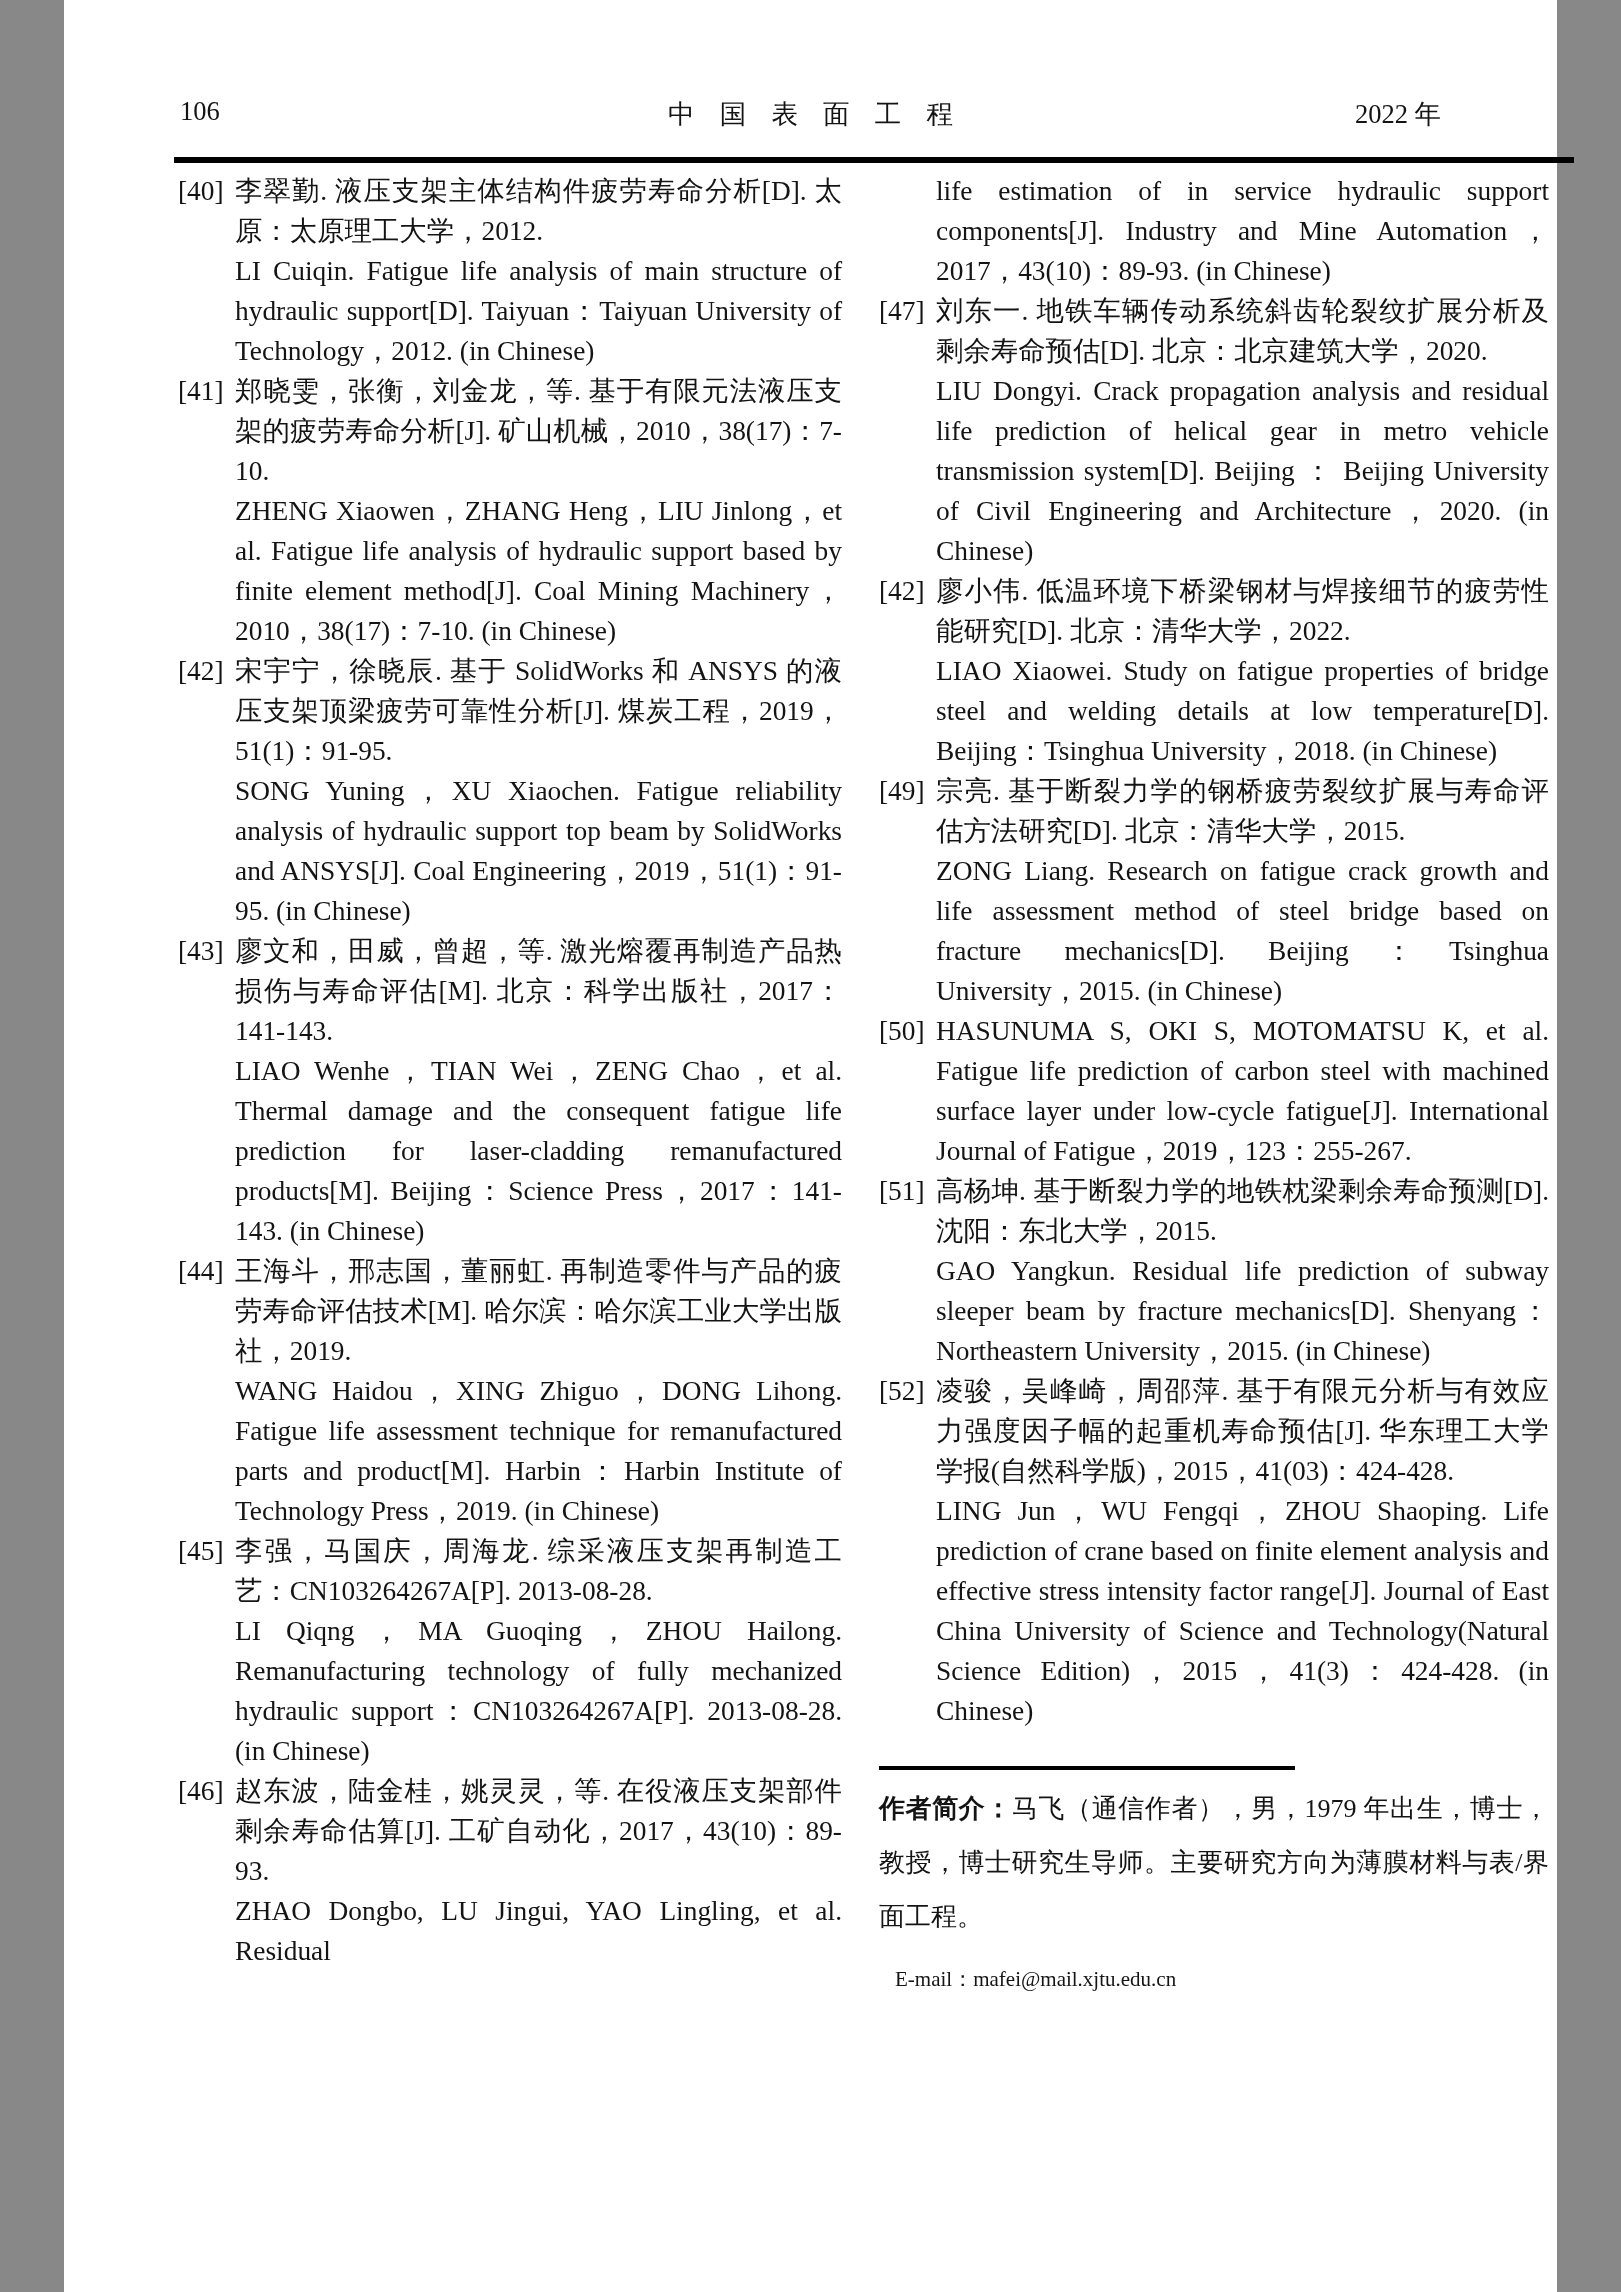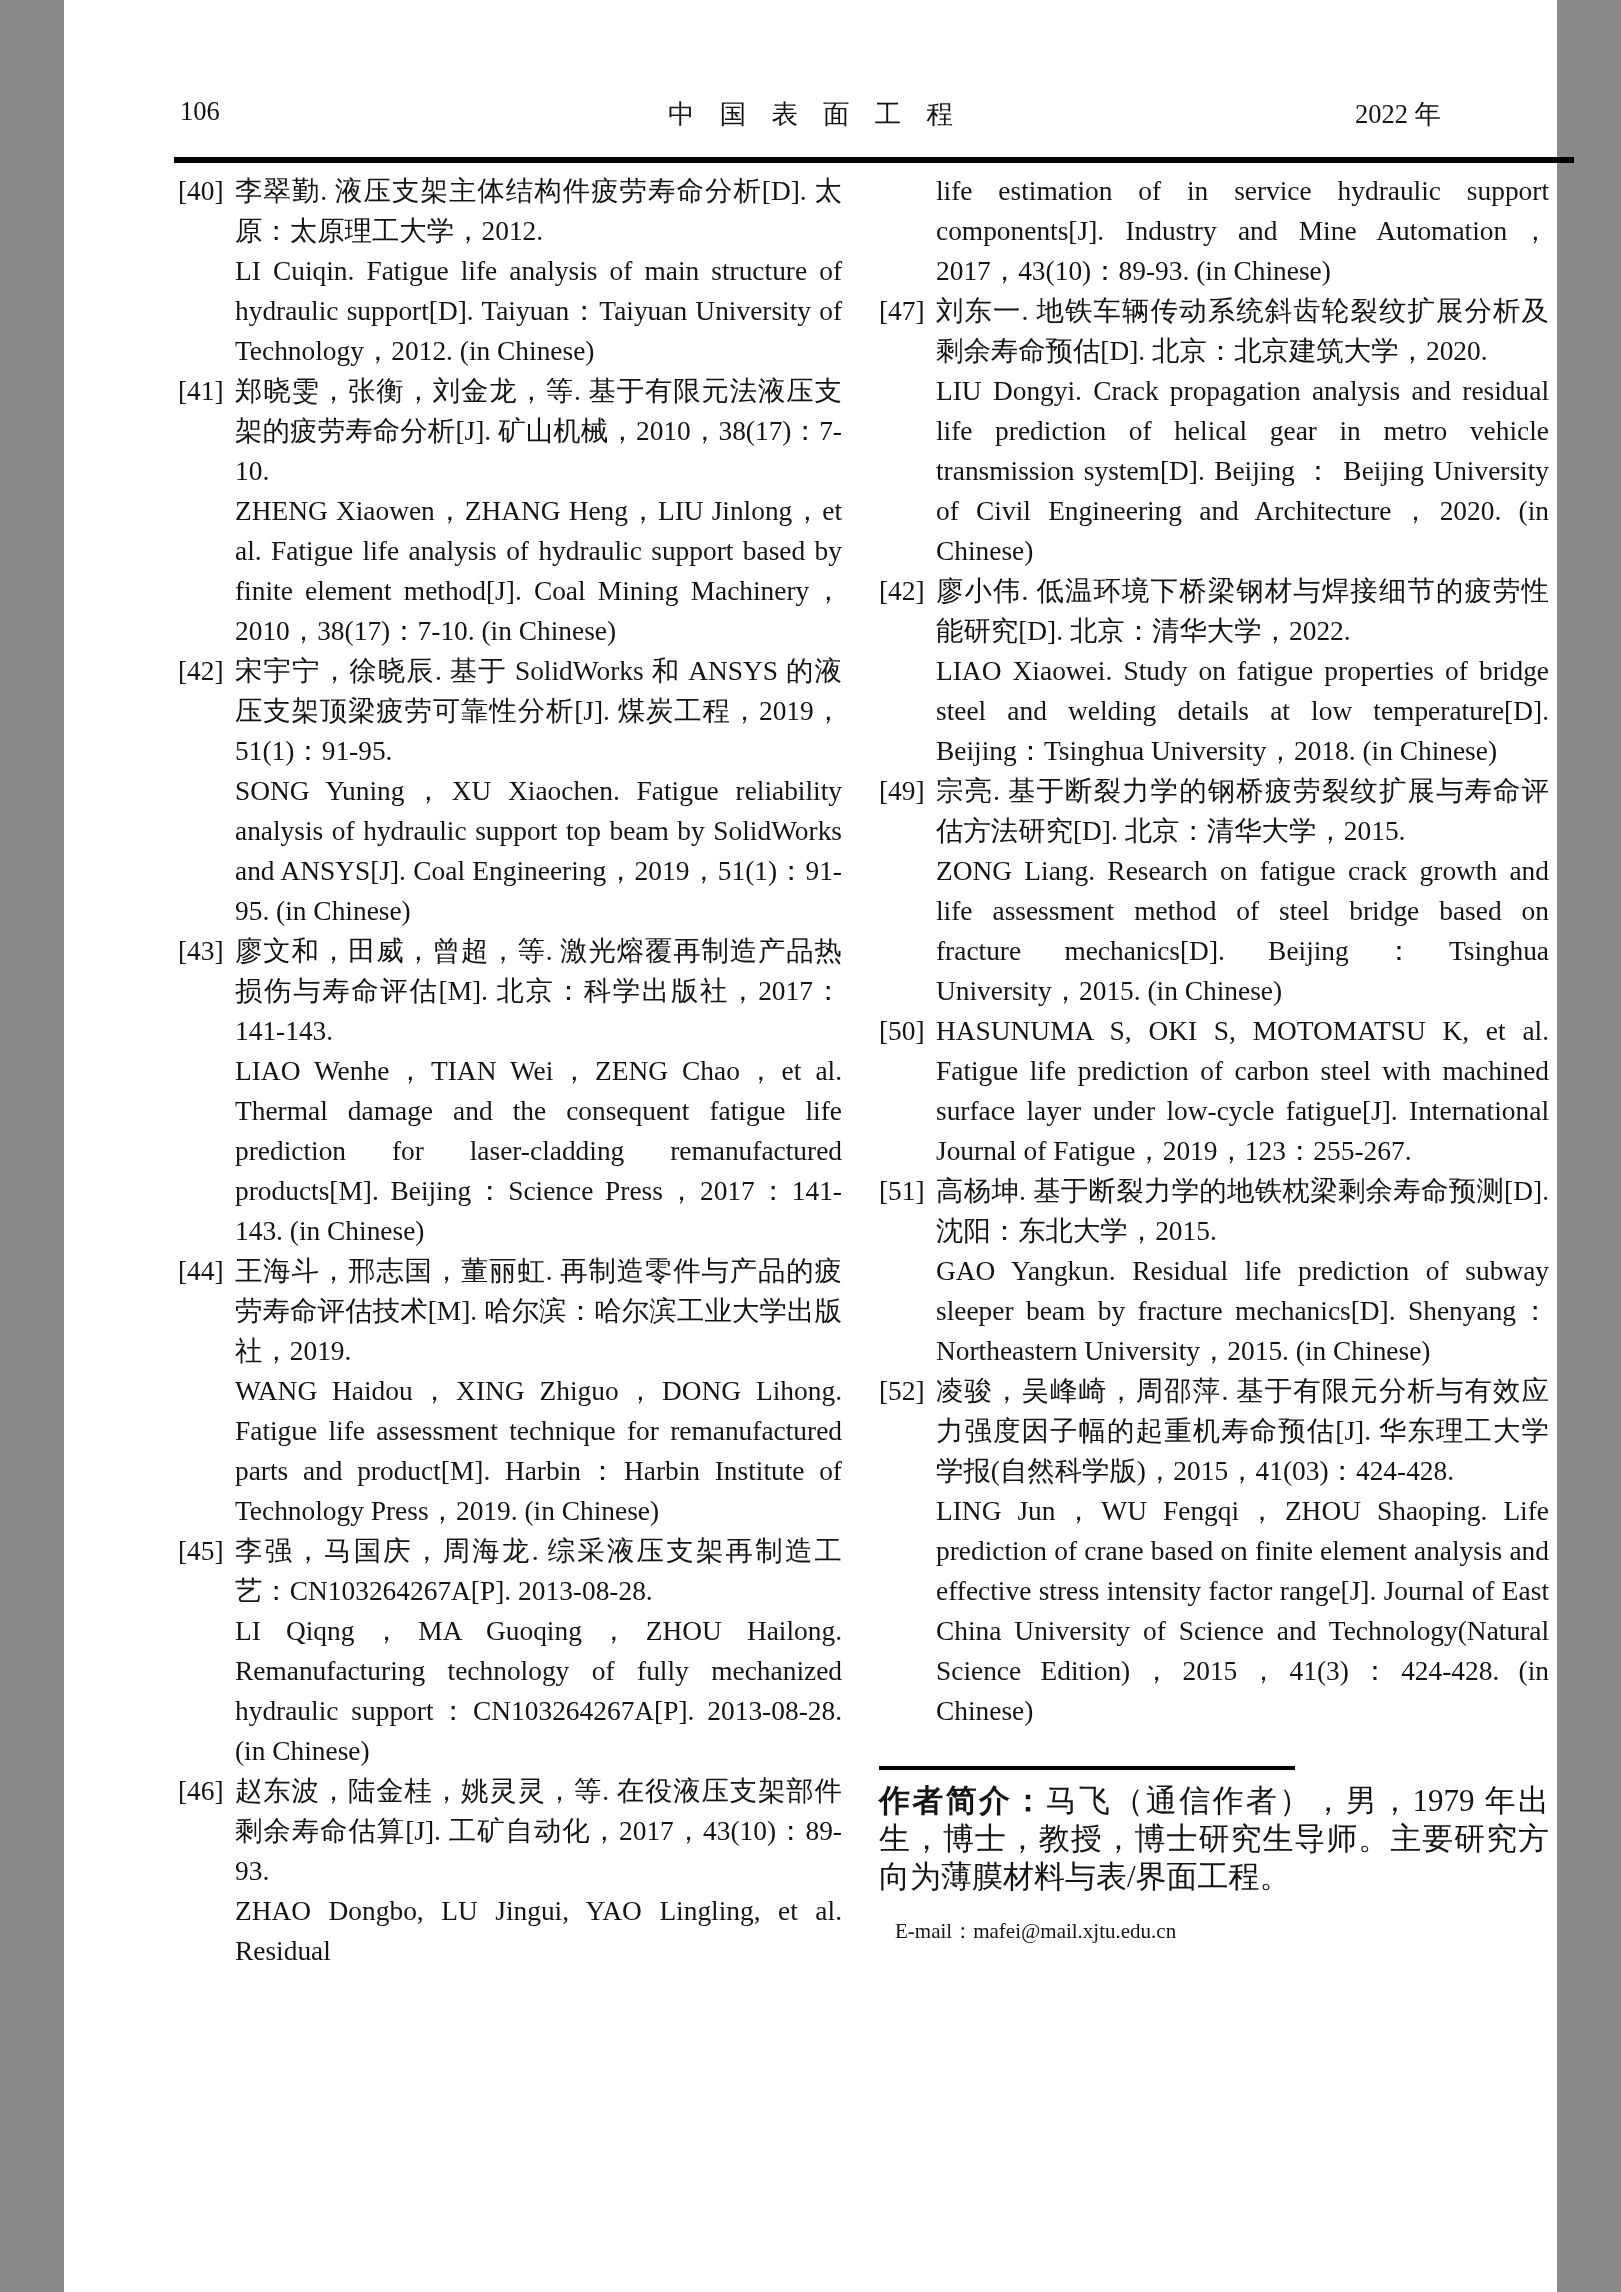--- a/index.html
+++ b/index.html
@@ -38,21 +38,21 @@
   }
   .col { width:664px; }
   .col-right { width:670px; }
   .ref { position:relative; padding-left:57px; }
   .ref-label { position:absolute; left:0; top:0; }
   .ref p { margin:0; text-align:justify;font-family:Liberation Serif, serif; }
   .cont { padding-left:57px; }
   .cont p { margin:0; text-align:justify; }
   .footnote { margin-top:35px; }
   .footnote-rule { width:416px; height:3.9px; background:#000; margin-bottom:11.8px; }
-  .bio { font-size:31px; line-height:38px; text-align:justify; margin:0; }
+  .bio { font-size:26px; line-height:54px; text-align:justify; margin:0; }
   .bio-label { font-weight:bold; }
   .email-line { font-size:21px; line-height:39px; margin:16px; }
 </style>
 </head>
 <body>
 
 <div class="page">
 
   <div class="header">
     <span class="page-number">106</span>

